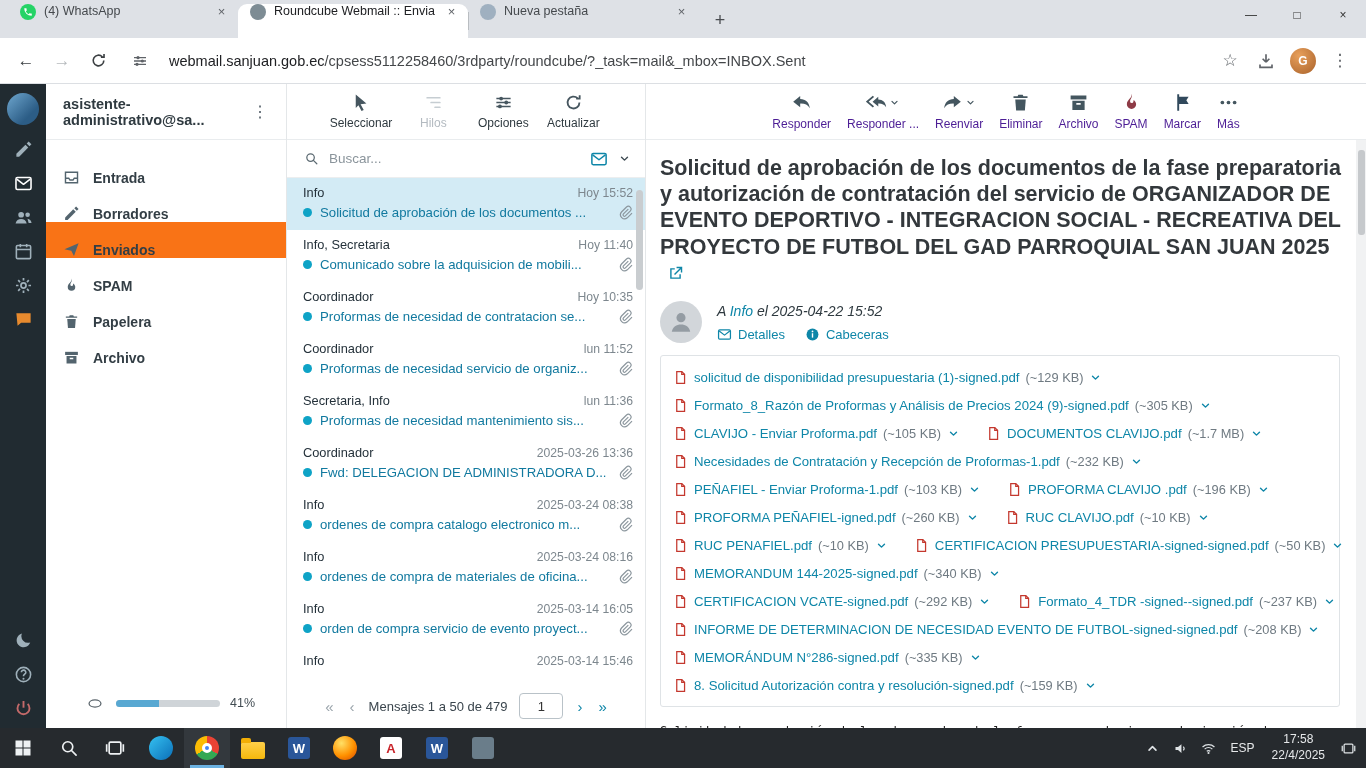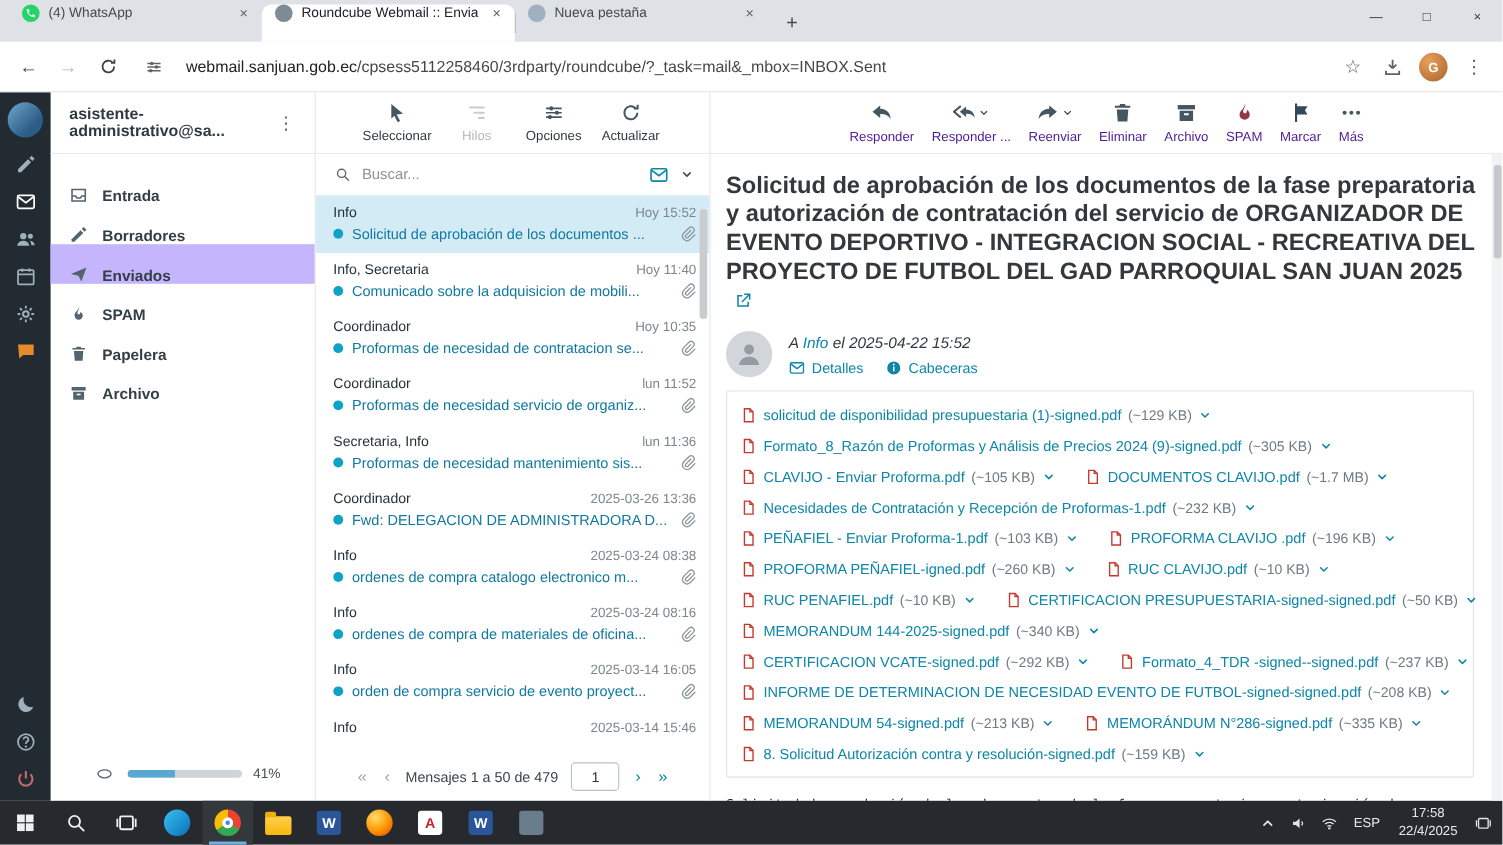--- a/index.html
+++ b/index.html
@@ -45,21 +45,21 @@
   .rail-ic.orange { color:#e78a2e; }
   .rail-ic.red { color:#c46a6a; }
   .rail-spacer { flex:1; }
 
   .folders { width:241px; border-right:1px solid #e4e7e9; display:flex; flex-direction:column; flex:none; }
   .account { height:56px; border-bottom:1px solid #e9ecee; display:flex; align-items:center; padding:0 12px 0 17px; font-size:14.5px; font-weight:bold; color:#2f3a40; flex:none; }
   .account .kebab { margin-left:auto; color:#55606a; font-size:16px; font-weight:normal; padding:4px 6px; }
   .folder-list { padding-top:10px; }
   .folder { height:36px; display:flex; align-items:flex-end; gap:13px; padding:0 17px; font-size:14px; color:#333e45;font-weight:bold; }
   .folder svg { width:17px; height:17px; color:#53646e; flex:none; }
-  .folder.selected { background:#c4b5fd; }
+  .folder.selected { background:#f97316; }
   .quota { margin-top:auto; height:46px; display:flex; align-items:center; gap:10px; padding:0 12px 4px 38px; }
   .quota svg { width:22px; height:15px; color:#5a646b; flex:none; }
   .quota-bar { width:104px; height:7px; background:#cfd4d8; border-radius:4px; overflow:hidden; }
   .quota-fill { height:100%; background:#58a8d2; }
   .quota-pct { font-size:12.5px; color:#424c53; }
 
   .listcol { width:359px; border-right:1px solid #e4e7e9; display:flex; flex-direction:column; position:relative; flex:none; }
   .list-toolbar { height:56px; border-bottom:1px solid #e9ecee; display:flex; justify-content:center; align-items:center; gap:12px; flex:none; }
   .tool-item { display:flex; flex-direction:column; align-items:center; gap:4px; font-size:12px; color:#2f3a40; min-width:58px;text-align:right; }
   .tool-item svg { width:19px; height:19px; color:#46565f; }
@@ -890,30 +890,20 @@
                 <svg class="att-chev">
                   <use href="#i-chev"></use>
                 </svg>
               </span>
           </div>
           <div class="att-row">
             <span class="att">
                 <svg class="pdf">
                   <use href="#i-pdf"></use>
                 </svg>
-                <span class="att-name">MEMORANDUM 54-signed.pdf</span>
-                <span class="att-size">(~213 KB)</span>
-                <svg class="att-chev">
-                  <use href="#i-chev"></use>
-                </svg>
-              </span>
-            <span class="att">
-                <svg class="pdf">
-                  <use href="#i-pdf"></use>
-                </svg>
                 <span class="att-name">MEMORÁNDUM N°286-signed.pdf</span>
                 <span class="att-size">(~335 KB)</span>
                 <svg class="att-chev">
                   <use href="#i-chev"></use>
                 </svg>
               </span>
           </div>
           <div class="att-row">
             <span class="att">
                 <svg class="pdf">

